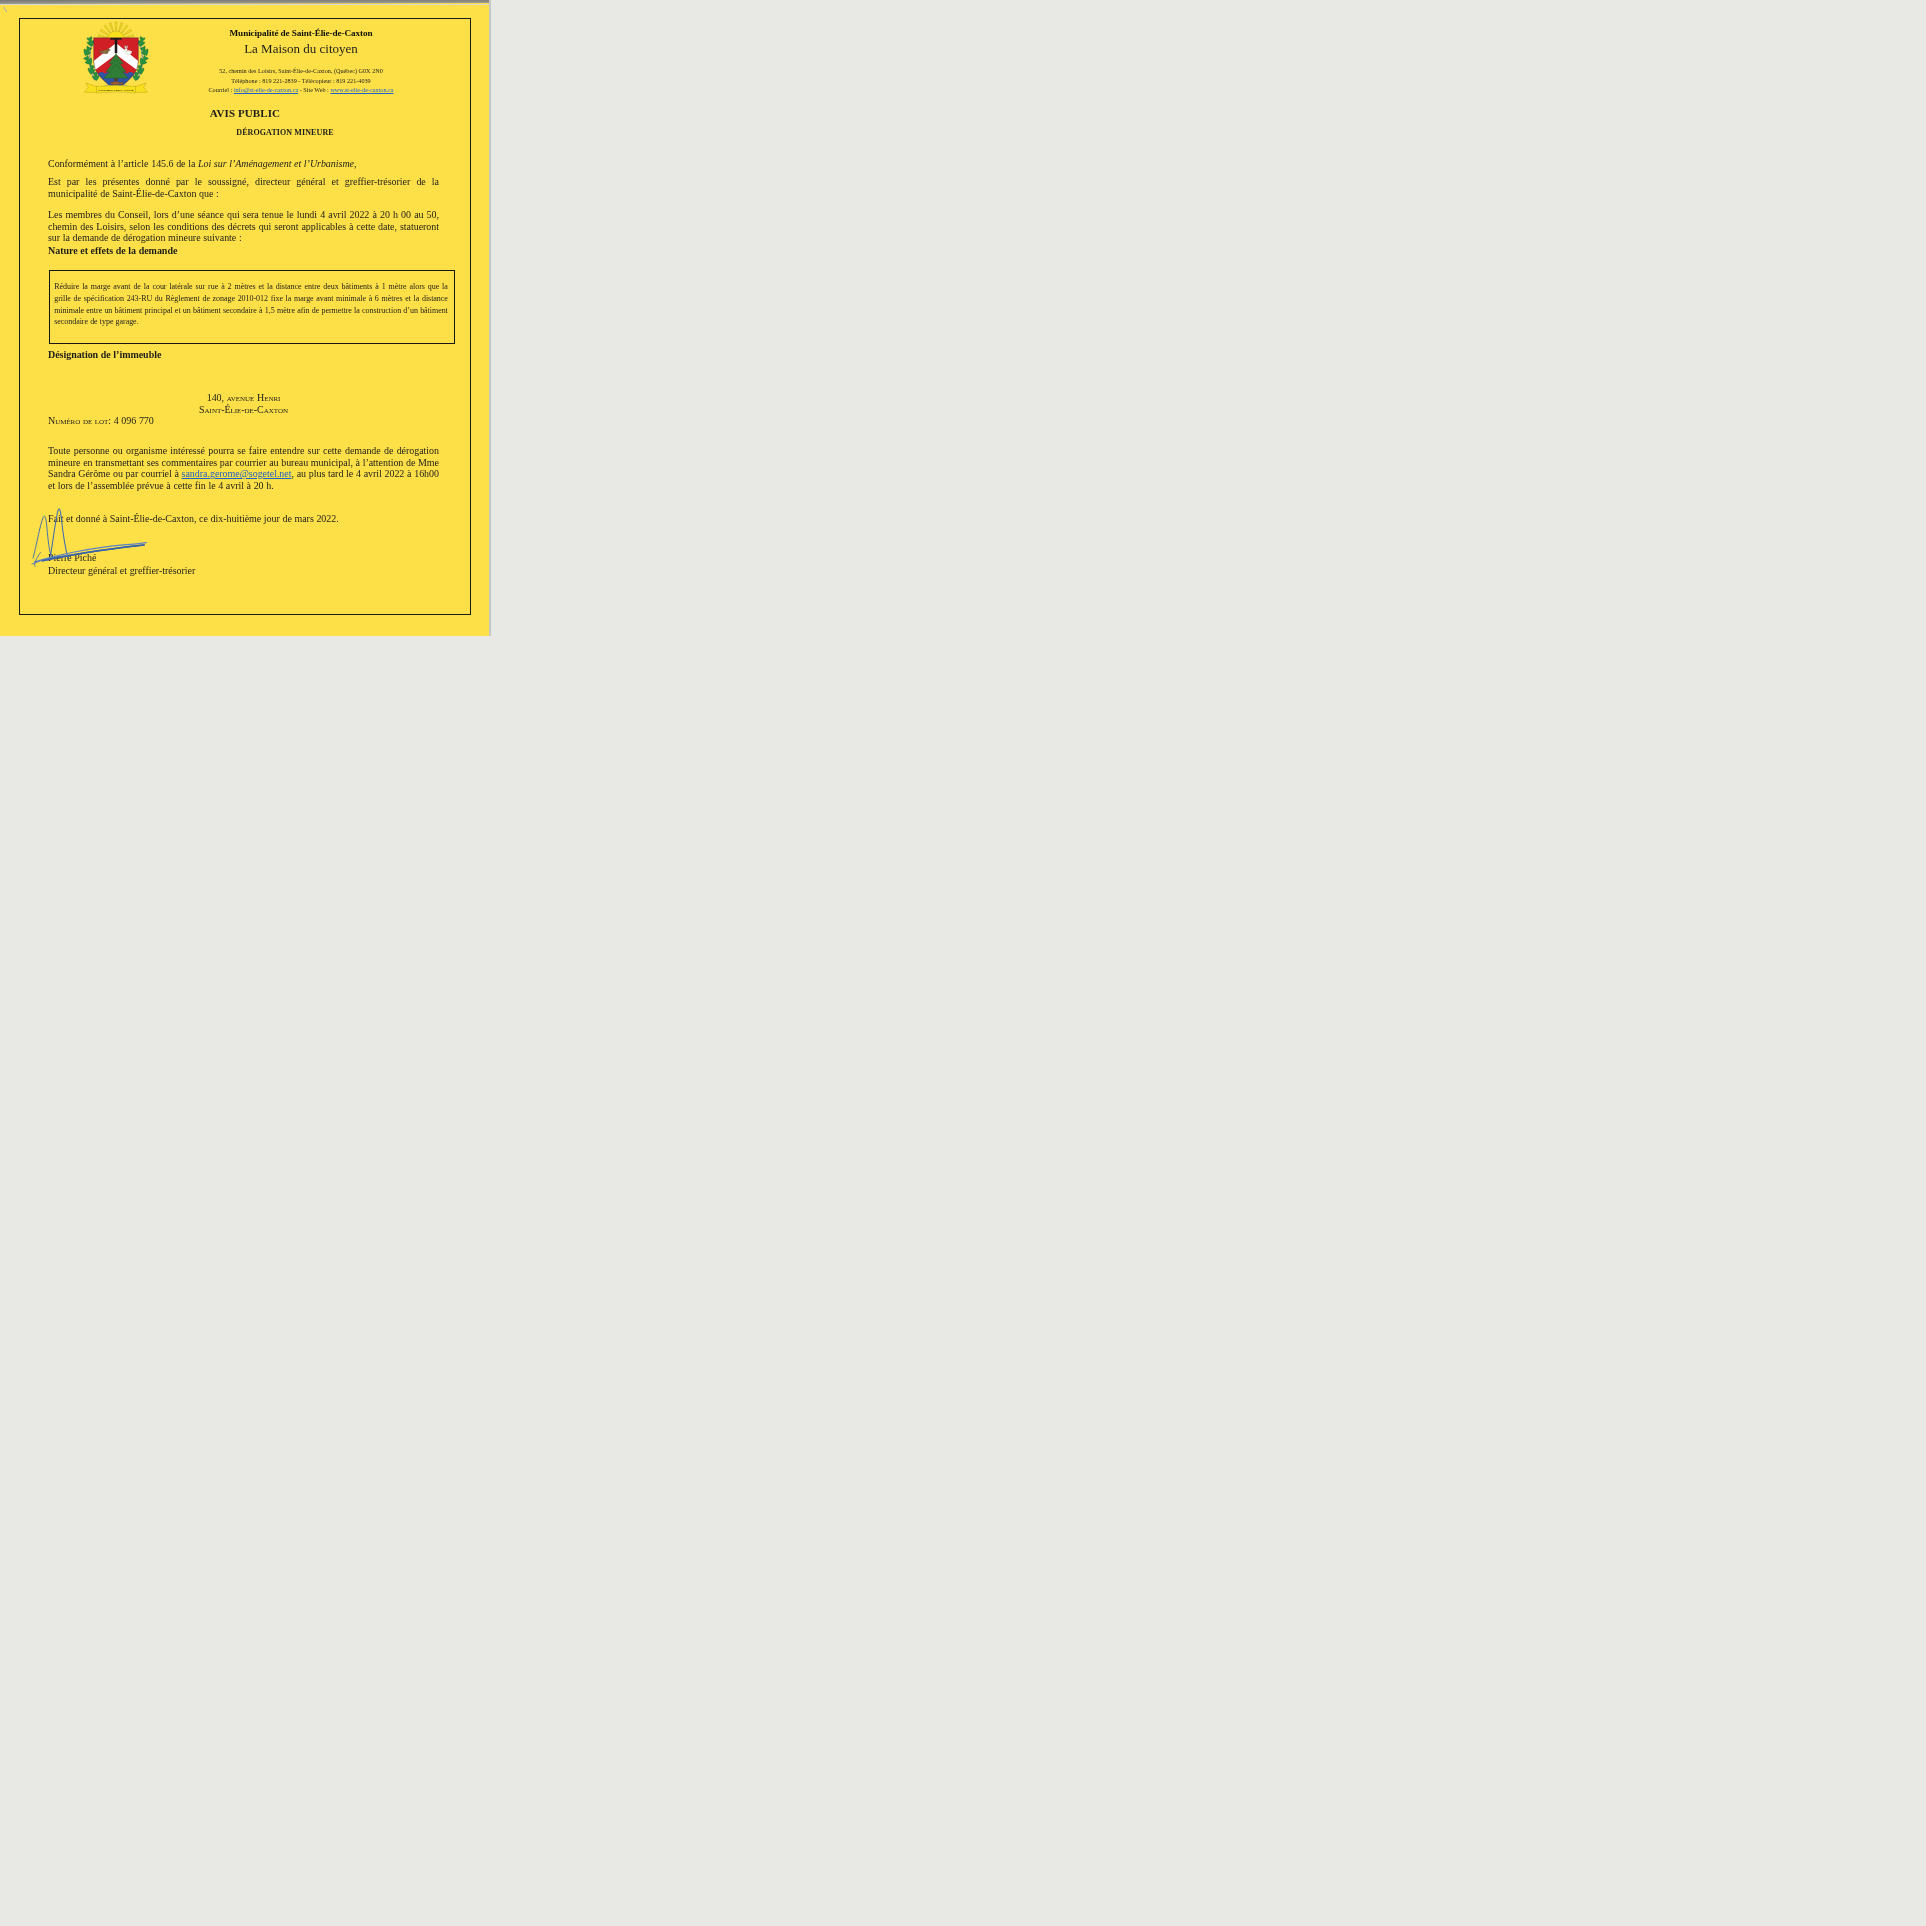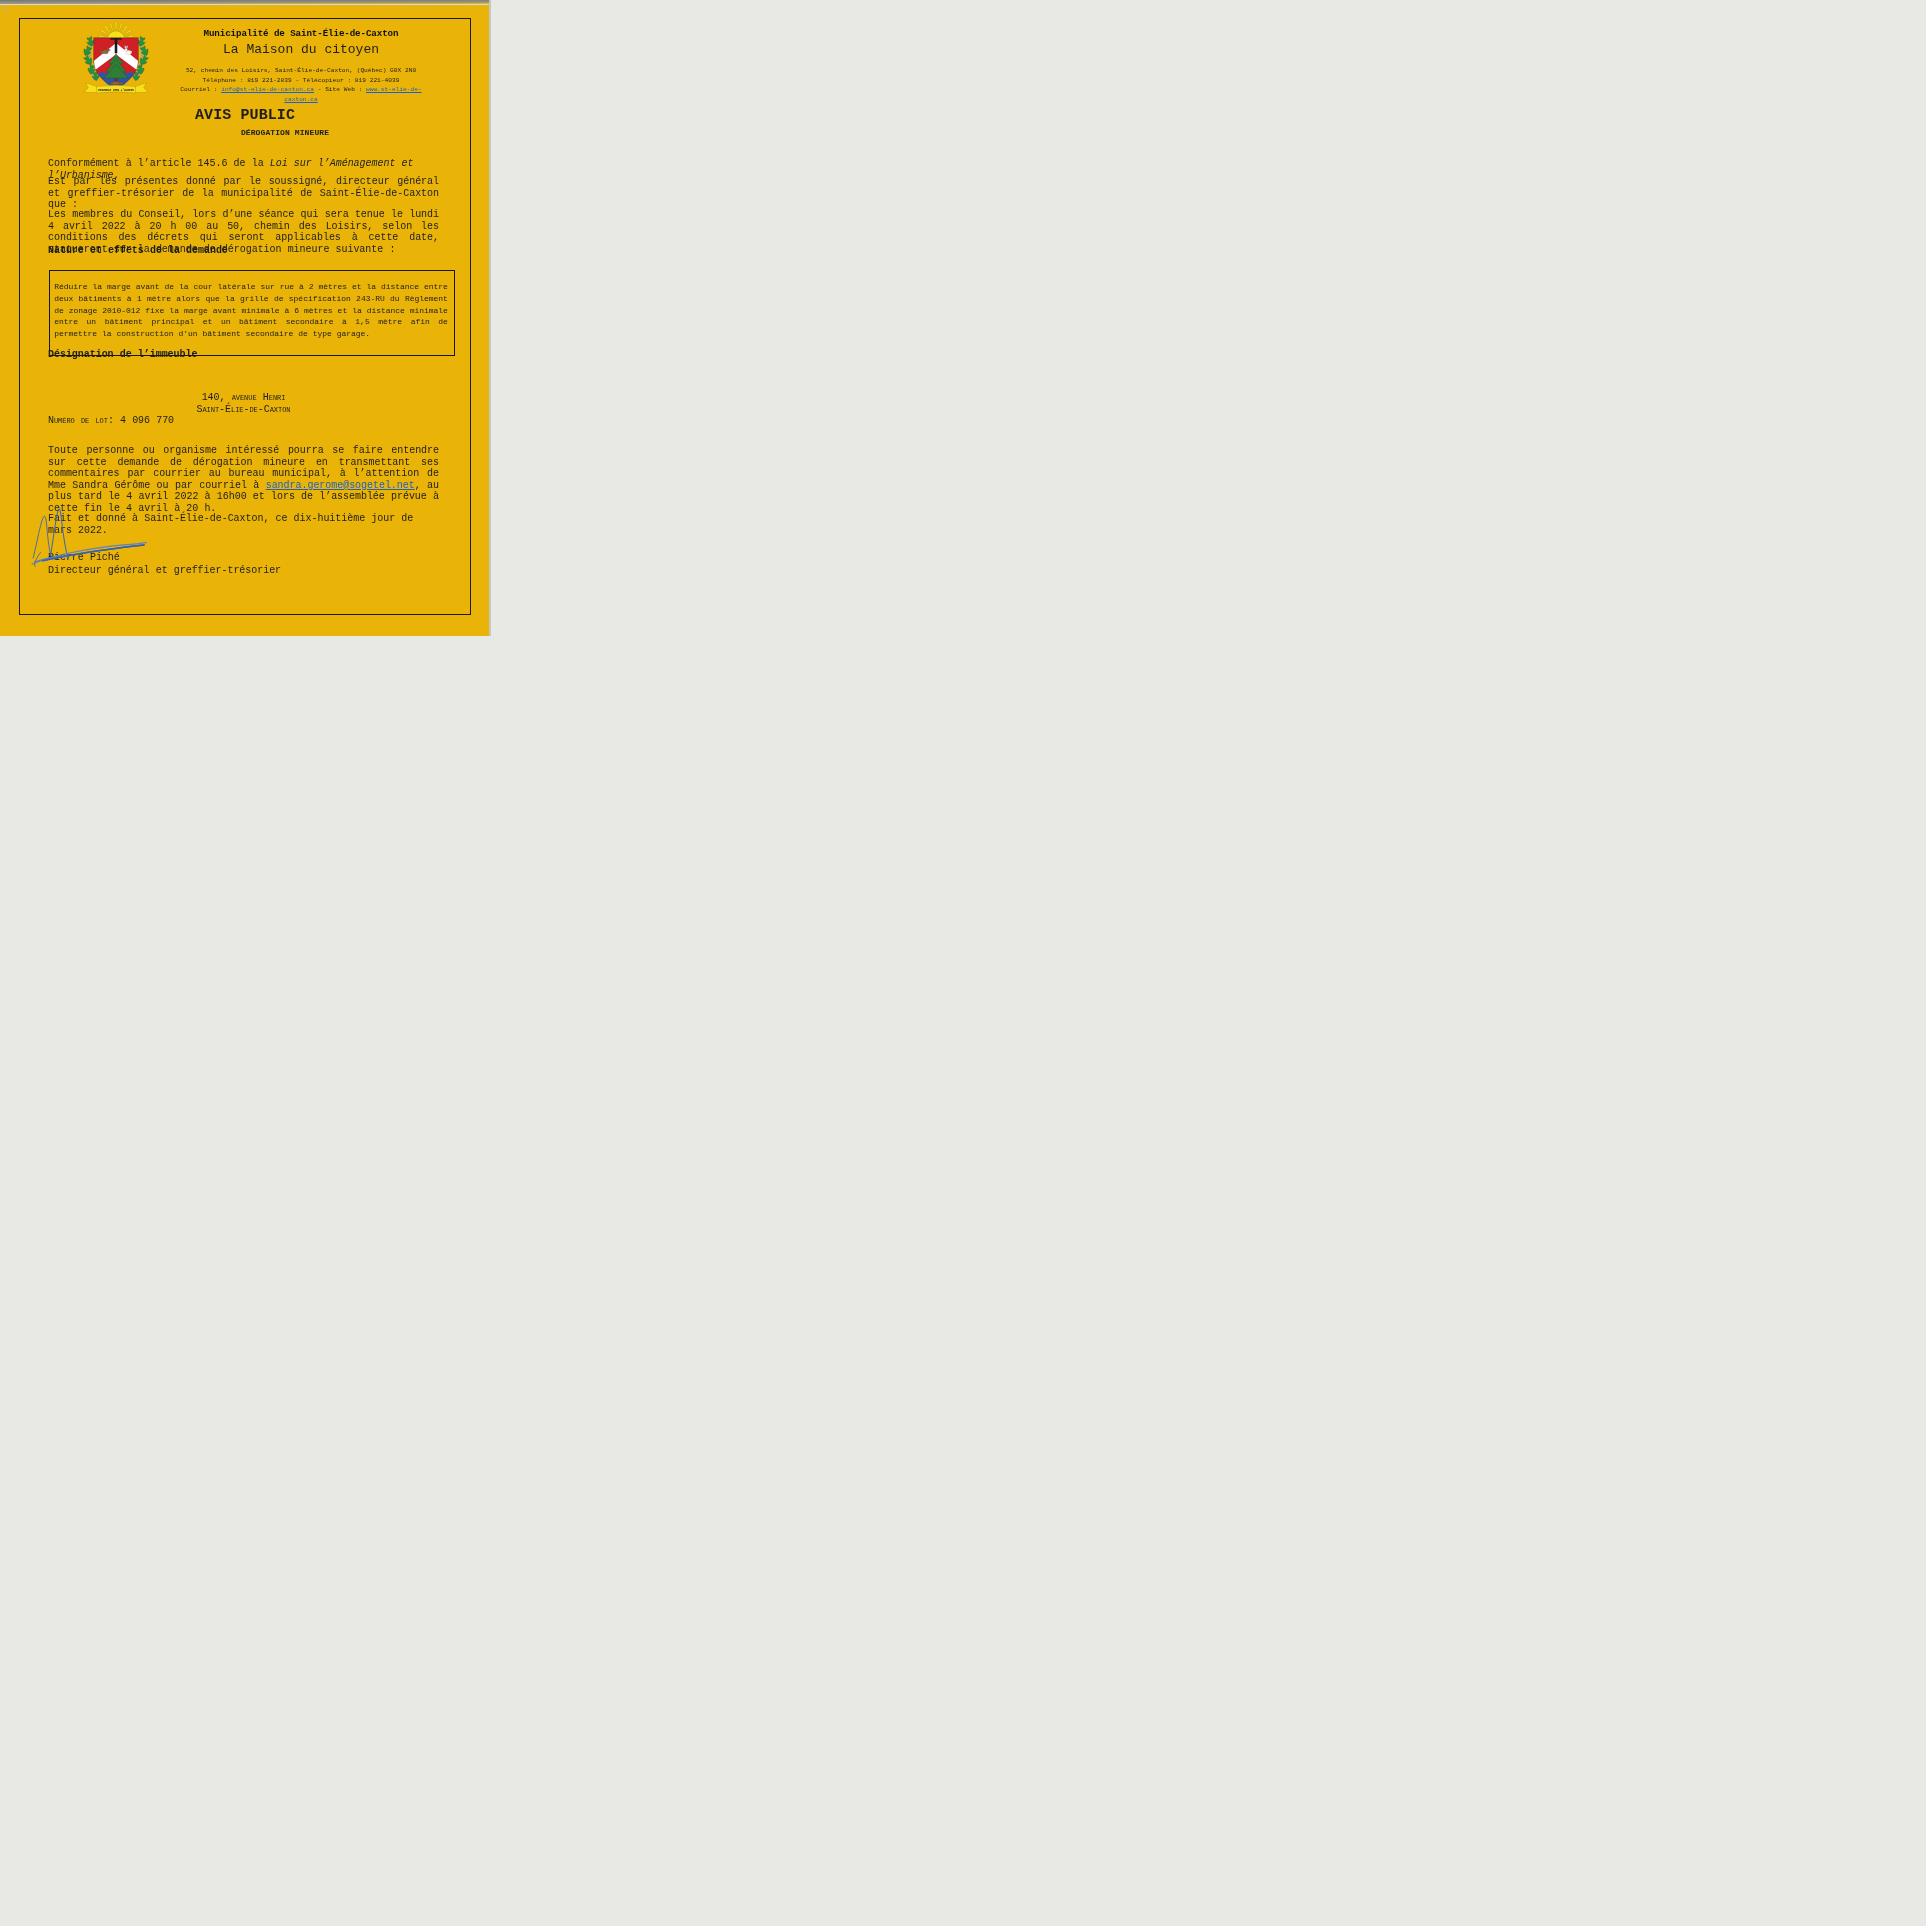--- a/index.html
+++ b/index.html
@@ -1,42 +1,42 @@
 <!DOCTYPE html>
 <html lang="fr" style="font-size:6.2px"><head>
 <meta charset="utf-8">
 <style>
   html,body{margin:0;padding:0;background:#e8e8e4;}
   .page{
     position:relative;
     width:491px;height:636px;
-    background:#eab308;
+    background:#fde047;
     overflow:hidden;
-    font-family:Liberation Mono, monospace;
+    font-family:Liberation Serif, serif;
     color:#1e1e1e;
   }
   
   .scan-top{position:absolute;left:-1.5px;top:0;width:495px;height:3.5px;
     background:linear-gradient(#76766f,#9c9c95);transform:rotate(-0.12deg);transform-origin:left top;}
   .scan-top-edge{position:absolute;left:0;top:3.5px;width:100%;height:0.8px;background:#d9d9d3;}
   .scan-right{position:absolute;right:0;top:0;width:1.9px;height:100%;background:#c7c7c1;}
   .scan-tick{position:absolute;left:2.3px;top:8.5px;width:6.2px;height:1.2px;background:#b2b2ac;transform:rotate(52deg);}
   
   .frame{position:absolute;left:19px;top:17.7px;width:452px;height:597px;
     border:0.8px solid #1b1b1b;box-sizing:border-box;}
   
   .crest{position:absolute;left:80px;top:19px;width:72px;height:78px;}
   .header-text{position:absolute;left:164px;top:28px;width:274px;text-align:center;}
   .muni-title{font-size:9.2px;font-weight:bold;letter-spacing:-0.1px;color:#111;margin:0;}
   .tagline{font-size:13px;margin-top:2.7px;}
   .addr-block{margin-top:9.6px;font-size:6.2px;line-height:9.4px;}
   a.doclink{color:#2062c4;text-decoration:underline;text-underline-offset:0.8px;cursor:pointer;}
   
   .avis{position:absolute;left:19px;top:107px;width:452px;text-align:center;
-    font-size:15px;font-weight:bold;letter-spacing:0.1px;}
+    font-size:11px;font-weight:bold;letter-spacing:0.1px;}
   .derog{position:absolute;left:19px;top:128px;width:532px;text-align:center;
     font-size:8px;font-weight:bold;letter-spacing:0.1px;}
   
   .bt{position:absolute;left:48px;width:391px;font-size:10px;line-height:11.6px;
     letter-spacing:-0.04px;word-spacing:0.2px;}
   .just{text-align:justify;}
   .p1{top:148px;}
   .p2{top:166px;}
   .p3{top:199px;}
   .h-nature{top:245px;font-weight:bold;}

